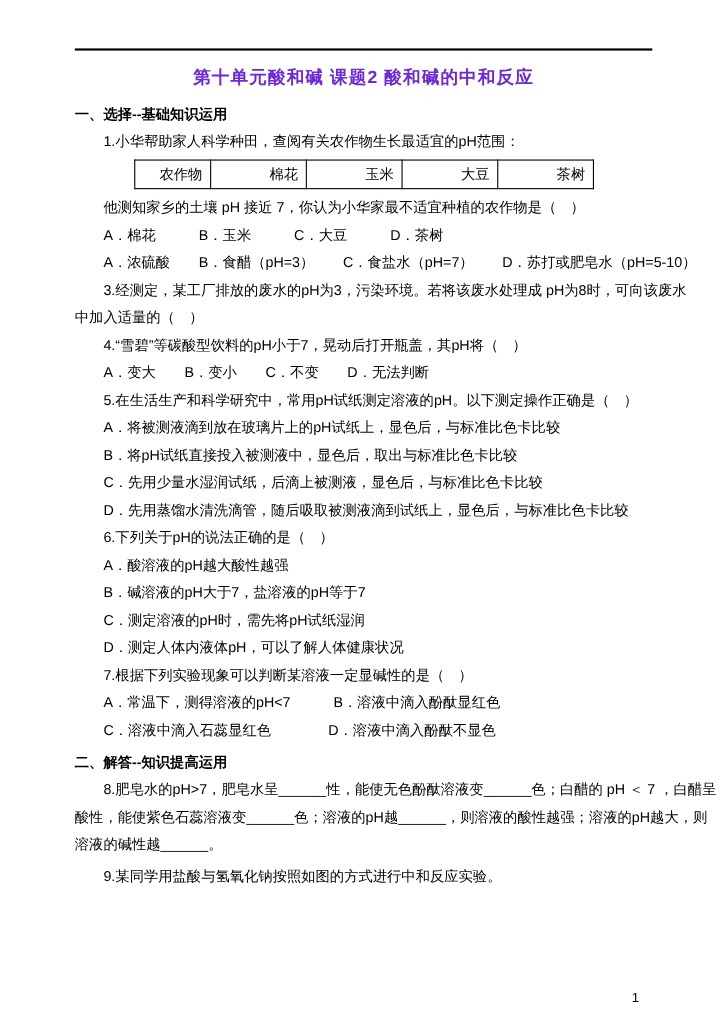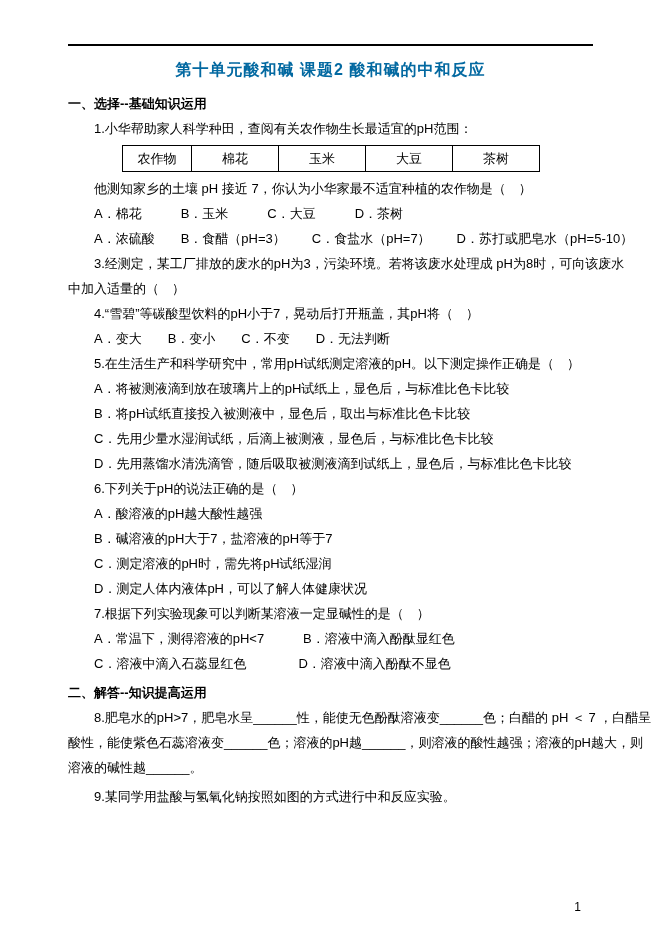--- a/index.html
+++ b/index.html
@@ -6,31 +6,31 @@
   body{
     width:661px;height:936px;background:#ffffff;
     font-family:"Liberation Sans","DejaVu Sans",sans-serif;color:#000;
   }
   .page{
     position:relative;width:661px;height:936px;box-sizing:border-box;
     padding:44px 68px 0 68px;overflow:hidden;background:#fff;
   }
   .rule{height:0;border:none;border-top:2px solid #000;margin:0;}
   .title{
-    color:#0369a1;font-size:16px;font-weight:bold;text-align:center;
+    color:#6d28d9;font-size:16px;font-weight:bold;text-align:center;
     margin:14px 0 10px 0;letter-spacing:1px;
   }
   .ln{font-size:13px;line-height:25px;margin:0;white-space:nowrap;}
   .bold{font-weight:bold;}
   .ind{padding-left:26px;}
   .gap-top{margin-top:4px;}
   table.ph{border-collapse:collapse;margin:4px 0 4px 54px;}
   table.ph td{
     border:1px solid #000;font-size:13px;height:23px;
-    padding:1px 7px;text-align:center;vertical-align:middle;white-space:nowrap;
+    padding:1px 7px;text-align:right;vertical-align:middle;white-space:nowrap;
   }
   table.ph td.c0{width:54px;}
   table.ph td.cx{width:72px;}
   .pagenum{position:absolute;right:80px;bottom:22px;font-size:12px;}
 </style>
 </head>
 <body>
 
 <div class="page">
 

